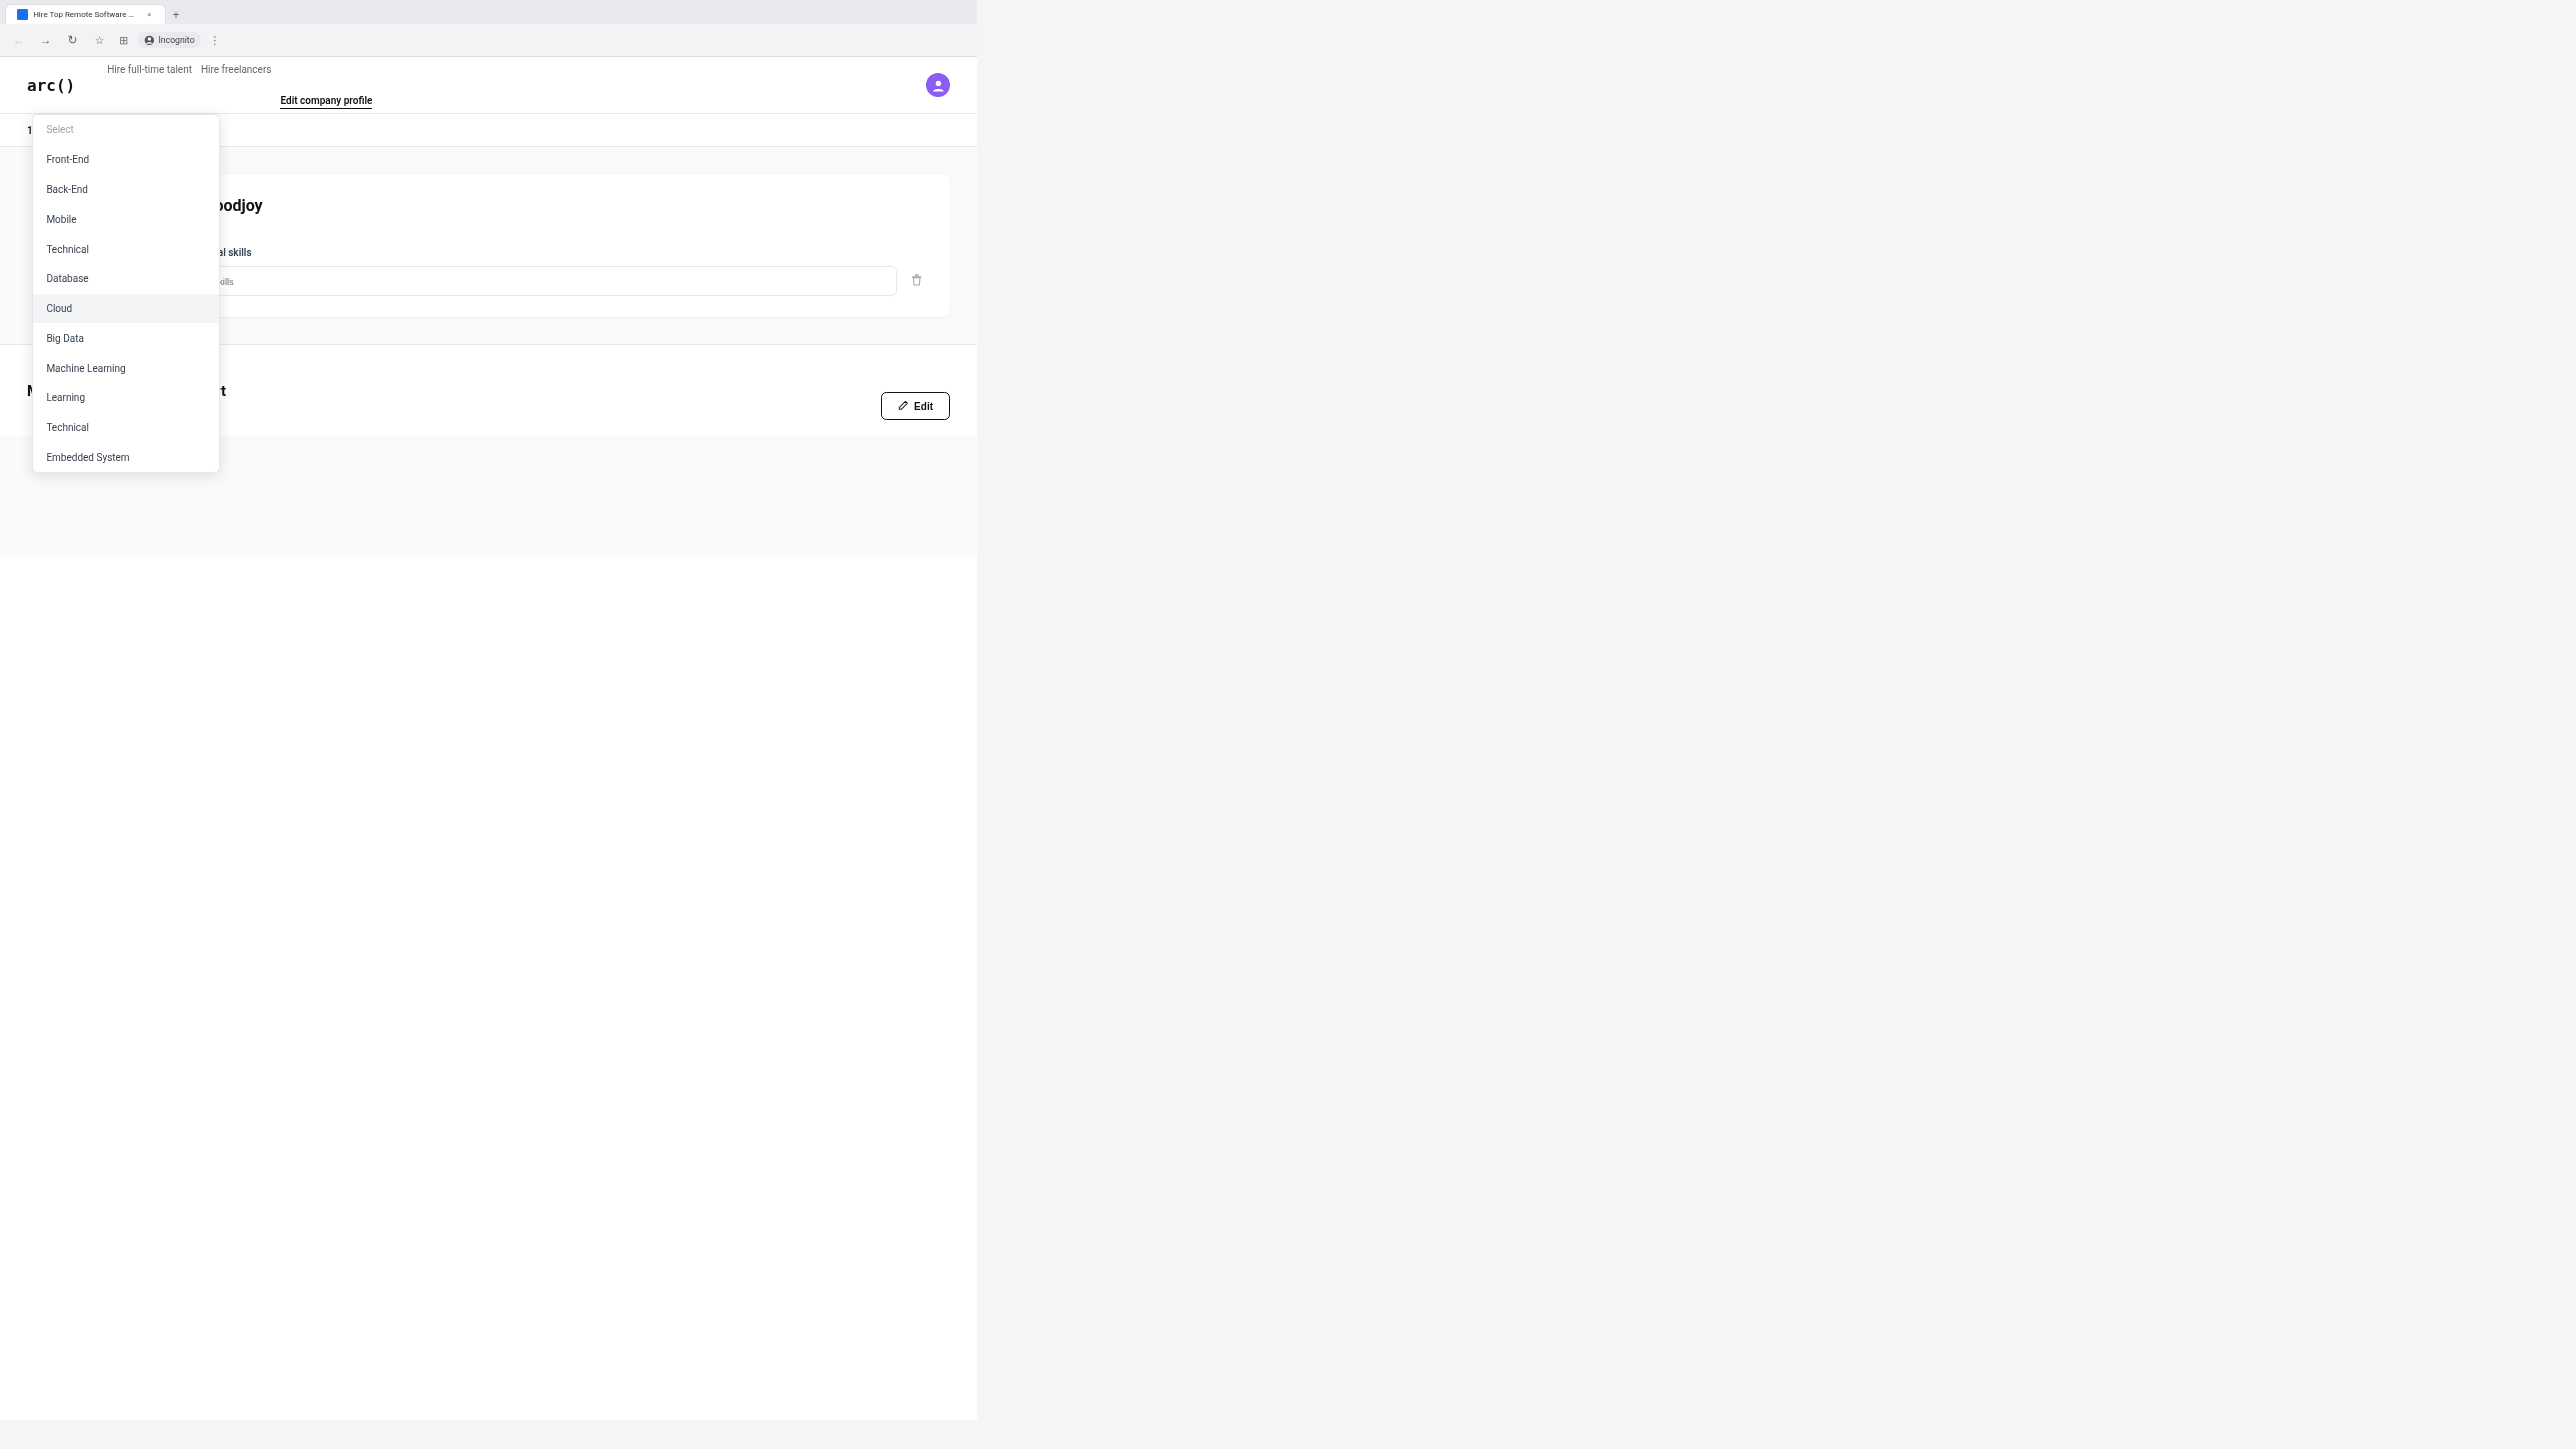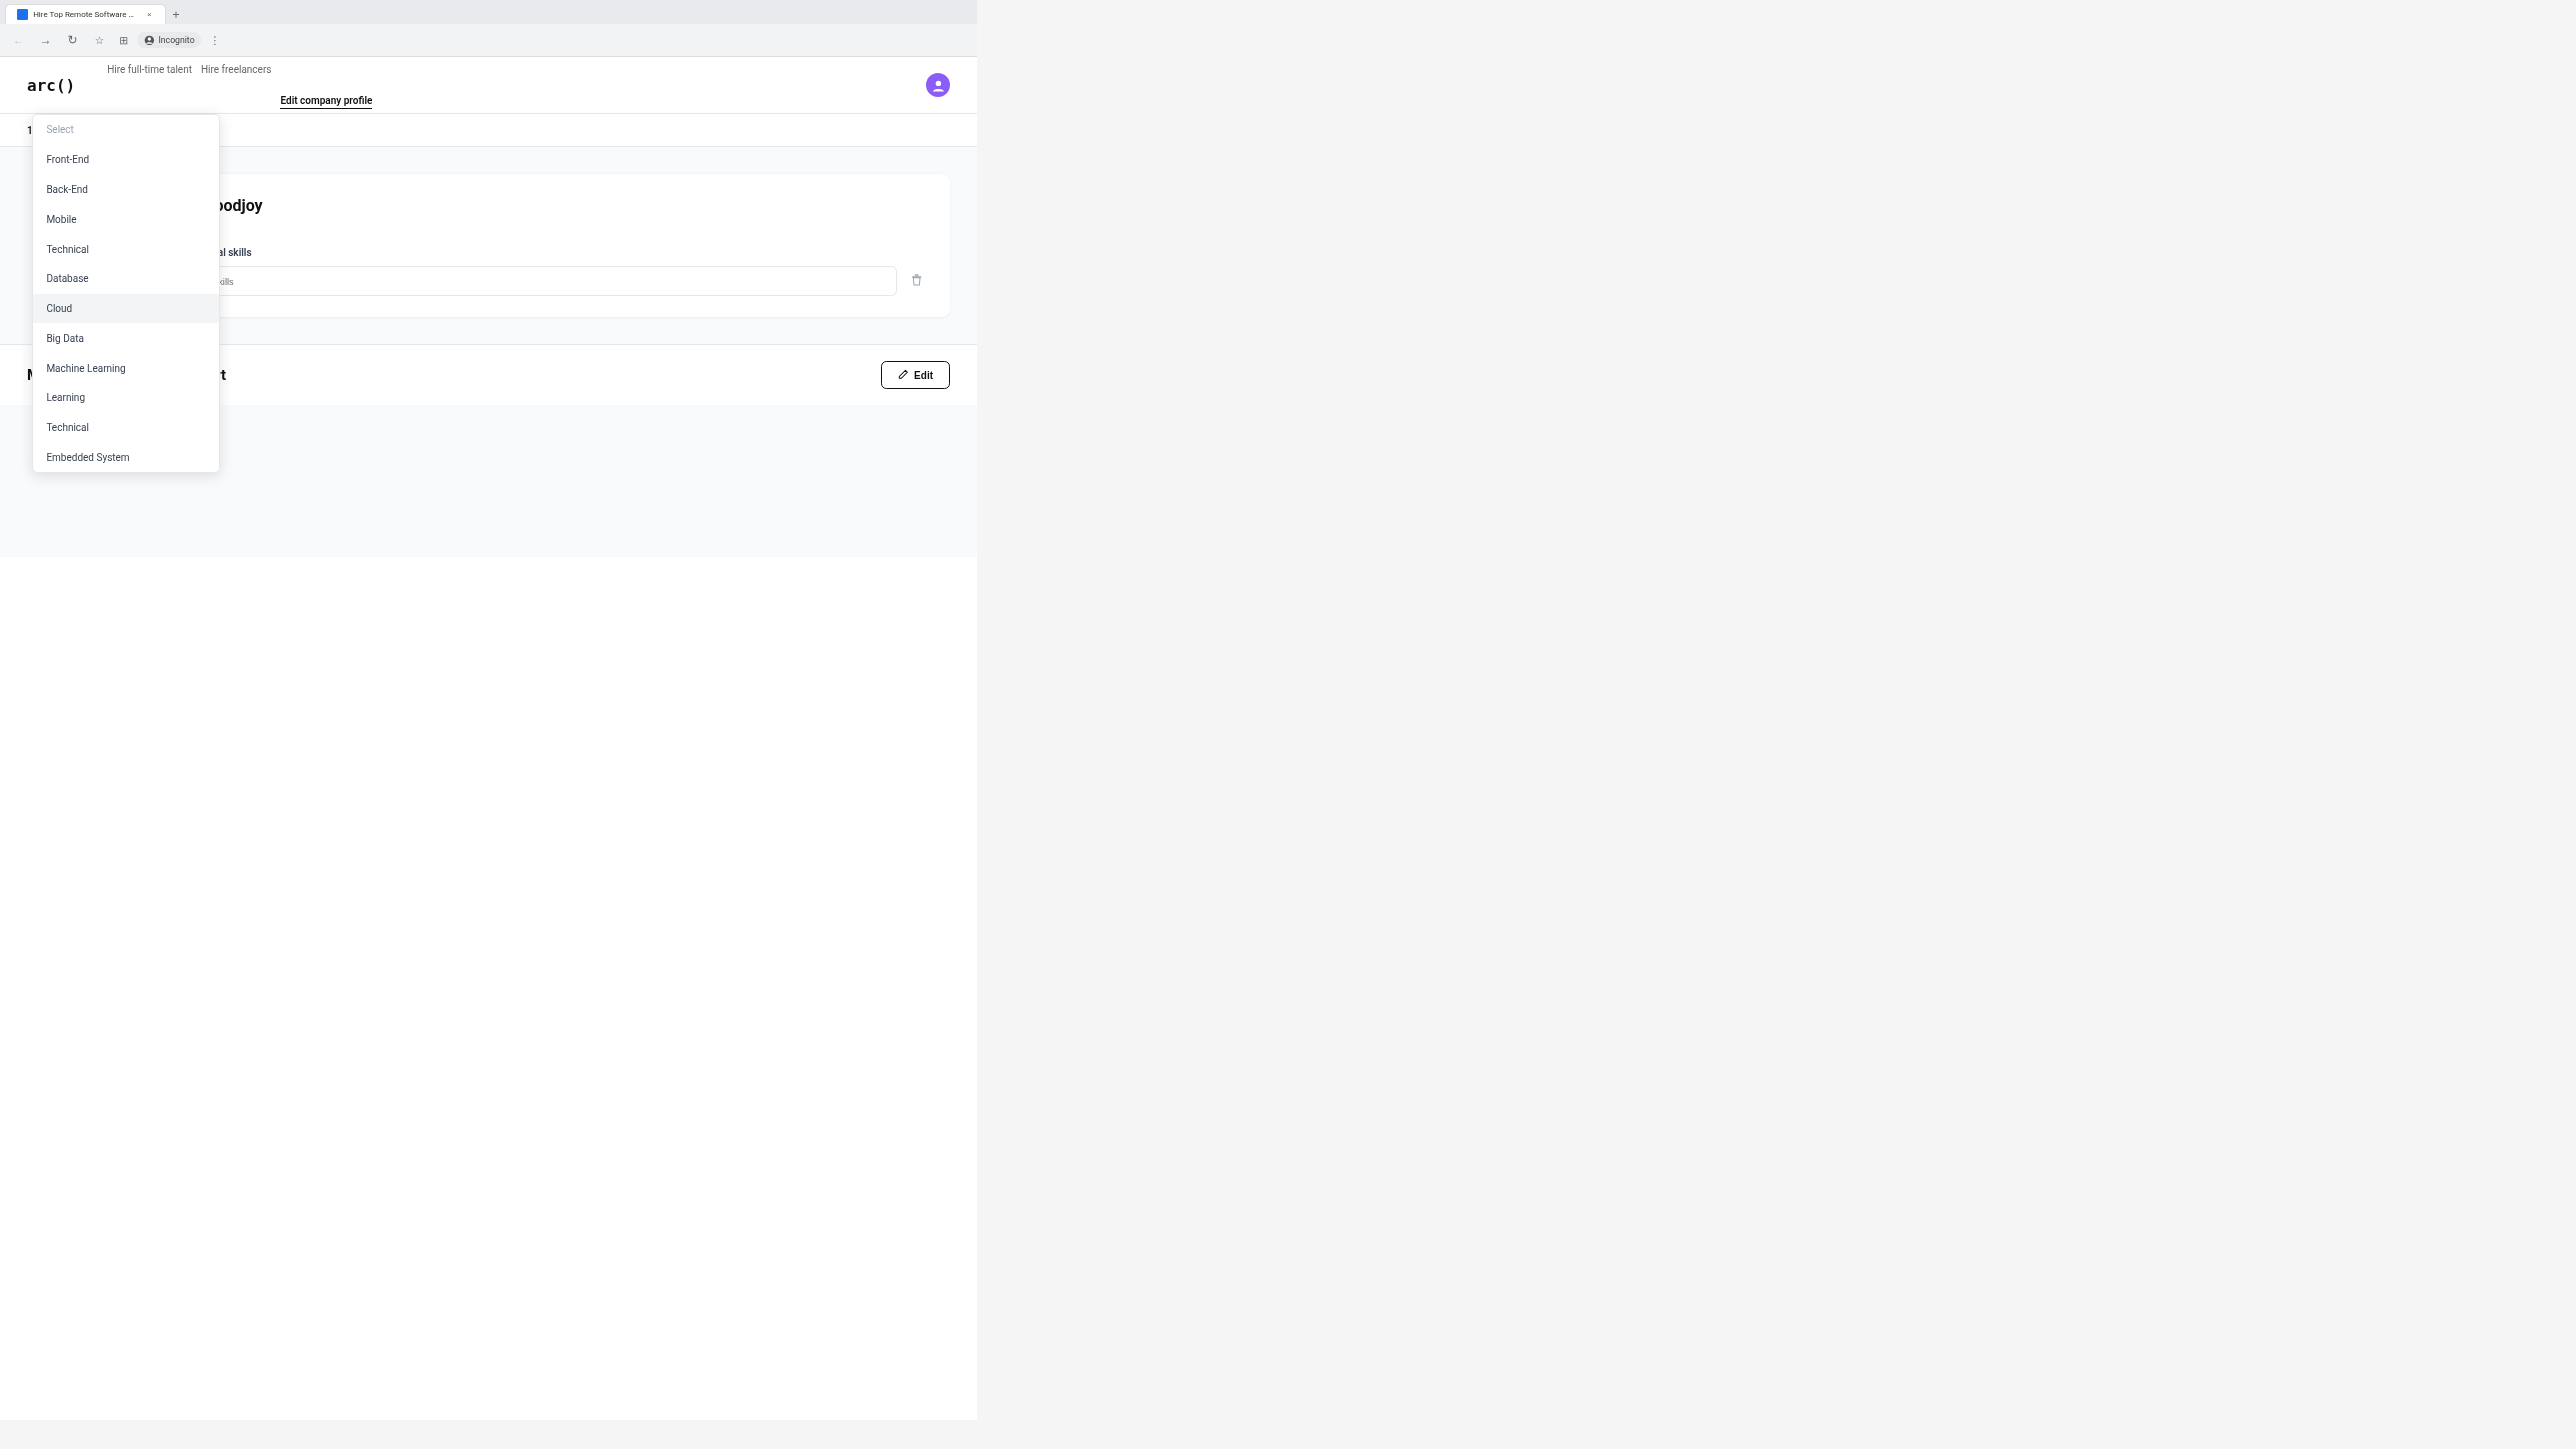--- a/index.html
+++ b/index.html
@@ -397,20 +397,21 @@
       align-items: center;
       gap: 5.4px;
       padding: 6.7px 16px;
       border: 1.3px solid #111;
       background: white;
       border-radius: 5.4px;
       font-size: 10px;
       font-weight: 600;
       cursor: pointer;
       color: #111;
+      margin-top: 31px;
     }
   </style>
 </head>
 <body>
 
 <div class="browser-chrome">
 
   <div class="tab-bar">
     <div class="tab">
       <div class="tab-favicon">

